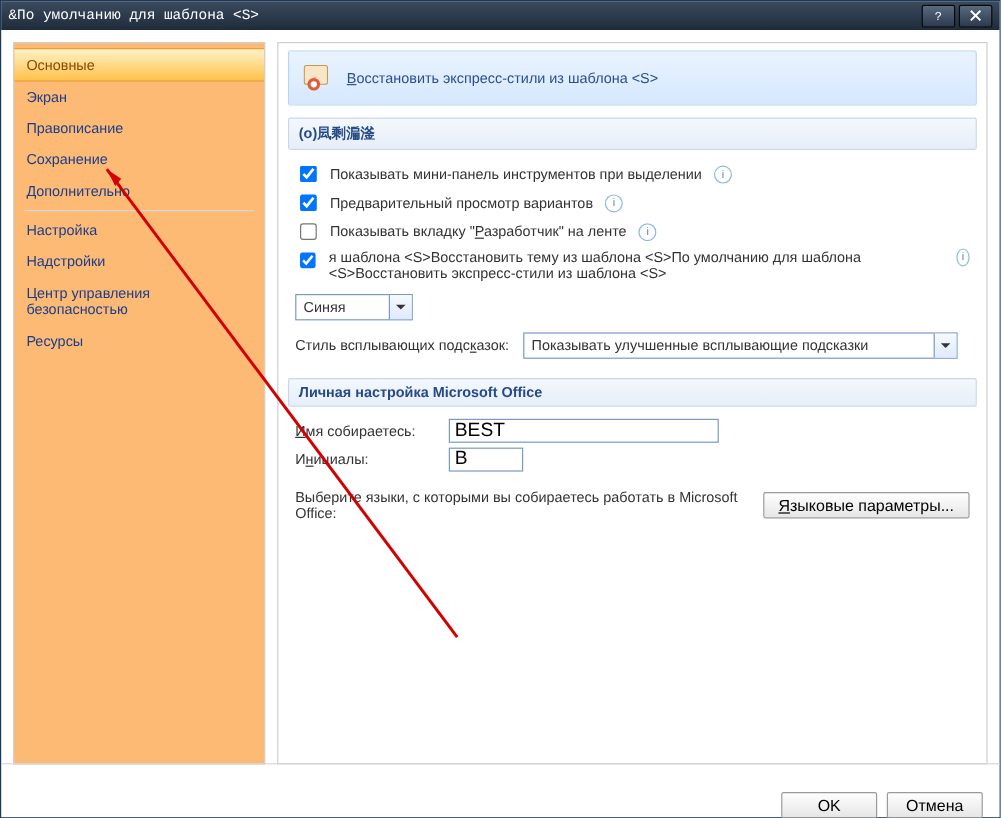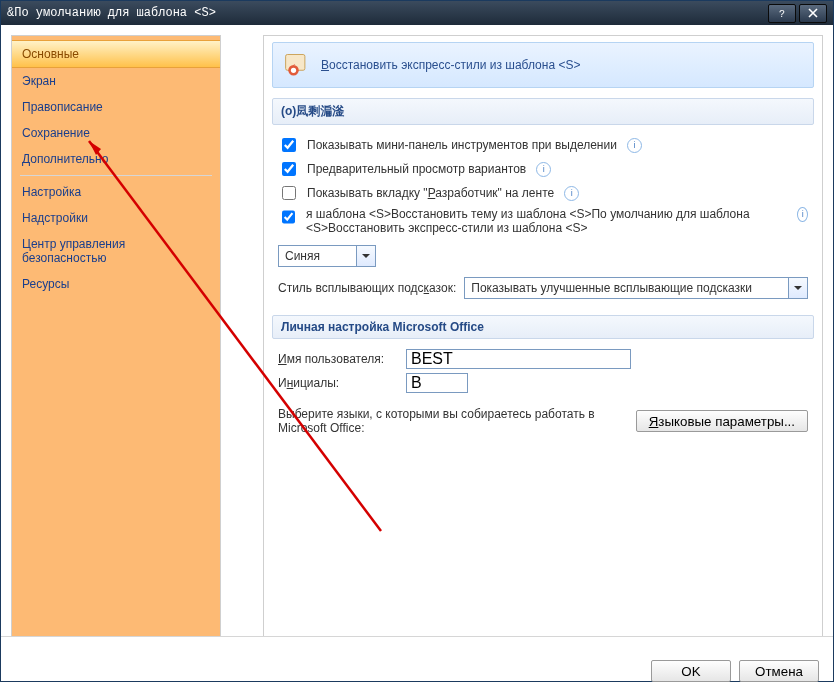--- a/index.html
+++ b/index.html
@@ -9,21 +9,21 @@
   .titlebar .title{flex:1;font-size:12px;}
   .winbtn{width:26px;height:17px;margin-left:3px;border:1px solid #0a0a0a;border-radius:2px;background:linear-gradient(#5a6a7e,#2b3a4e);display:flex;align-items:center;justify-content:center;color:#fff;cursor:default;}
   .winbtn svg{width:12px;height:12px;}
   
   .body{position:absolute;top:24px;left:0;right:0;bottom:44px;display:flex;padding:10px 10px 0 10px;gap:10px;box-sizing:border-box;}
   .sidebar{width:210px;background:#fdba74;border:1px solid #cfcfcf;padding:4px 0;box-sizing:border-box;}
   .side-item{padding:6px 10px;color:#1a3e8c;cursor:default;}
   .side-item.selected{background:linear-gradient(#fff2c7,#ffc14a);border-top:1px solid #e8a13a;border-bottom:1px solid #e8a13a;color:#8a4a00;font-weight:normal;}
   .side-sep{height:1px;background:#d6d6d6;margin:3px 8px;}
   
-  .content{flex:1;border:1px solid #cfcfcf;padding:6px 8px 8px 8px;overflow:auto;box-sizing:border-box;margin-left:32px;}
+  .content{flex:1;border:1px solid #cfcfcf;padding:6px 8px 8px 8px;overflow:auto;box-sizing:border-box;}
   .banner{background:linear-gradient(#eaf3ff,#d5e8ff);border:1px solid #b6d4f3;border-radius:2px;padding:8px 10px;display:flex;align-items:center;gap:10px;color:#2a4f8f;}
   .banner .ico{width:28px;height:28px;}
   .group-header{background:linear-gradient(#f4f8fd,#e7eef8);border:1px solid #c9d7ea;border-radius:2px;padding:4px 8px;color:#254a86;font-weight:bold;margin-top:10px;}
   .group-body{padding:8px 6px 4px 6px;}
   .row{display:flex;align-items:center;gap:8px;padding:2px 0;}
   .chk{width:14px;height:14px;}
   .info{display:inline-block;width:13px;height:13px;border:1px solid #8eb8e6;border-radius:50%;color:#4a7fc4;font-size:9px;line-height:12px;text-align:center;margin-left:2px;}
   .lbl{white-space:nowrap;}
   .under{text-decoration:underline;}
   .select{display:flex;align-items:center;border:1px solid #7a9ac0;height:20px;background:#fff;}
@@ -128,21 +128,21 @@
             <span>Показывать улучшенные всплывающие подсказки</span>
               <div class="arrow"></div>
           </div>
         </div>
       </div>
 
       <div class="group-header">Личная настройка Microsoft Office</div>
       <div class="group-body">
 
         <div class="row">
-          <span class="lbl" style="width:120px;"><span class="under">И</span><span>мя пользователя:</span></span>
+          <span class="lbl" style="width:120px;"><span class="under">И</span><span>мя собираетесь:</span></span>
           <input class="text" style="width: 215px;" value="BEST">
         </div>
 
         <div class="row">
           <span class="lbl" style="width:120px;">И<span class="under">н</span>ициалы:</span>
           <input class="text" style="width: 52px;" value="B">
         </div>
 
         <div class="row" style="margin-top:10px;">
           <span class="lbl" style="white-space:normal;flex:1;">Выберите языки, с которыми вы собираетесь работать в Microsoft Office:</span>

